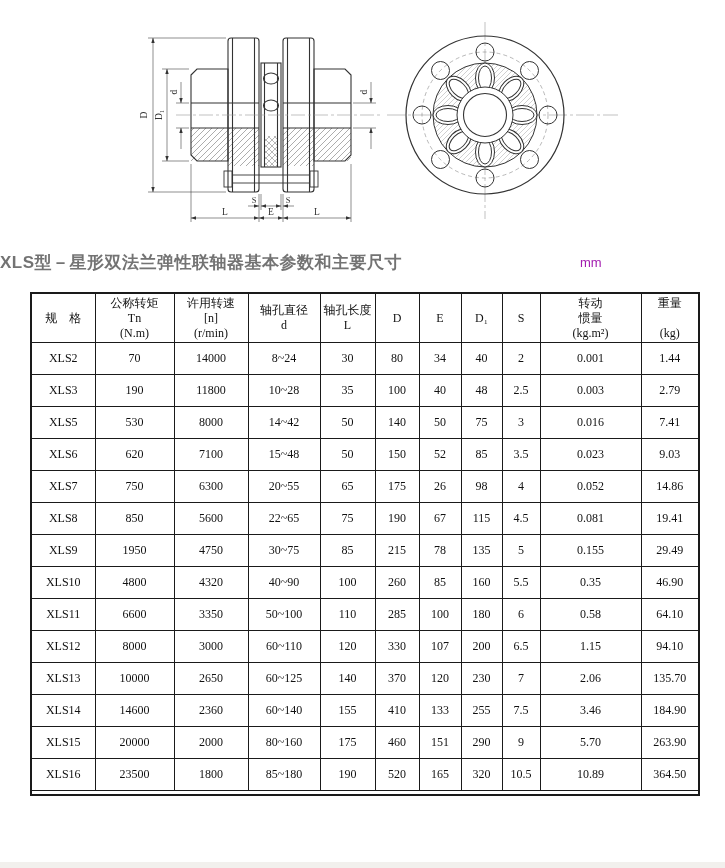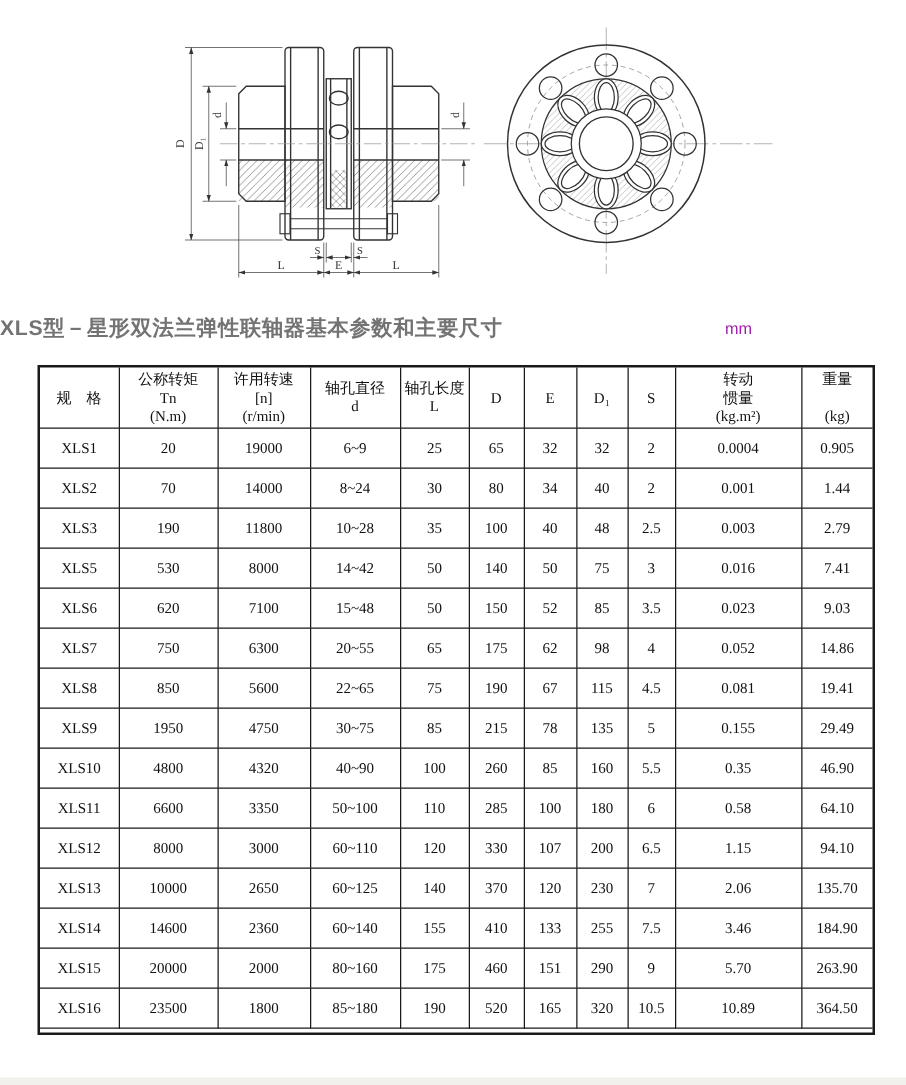--- a/index.html
+++ b/index.html
@@ -232,33 +232,20 @@
           <th>转动
 惯量
 (kg.m²)</th>
           <th>重量
 
 (kg)</th>
         </tr>
       </thead>
       <tbody>
           <tr>
-            <td>XLS1</td>
-            <td>20</td>
-            <td>19000</td>
-            <td>6~9</td>
-            <td>25</td>
-            <td>65</td>
-            <td>32</td>
-            <td>32</td>
-            <td>2</td>
-            <td>0.0004</td>
-            <td>0.905</td>
-          </tr>
-          <tr>
             <td>XLS2</td>
             <td>70</td>
             <td>14000</td>
             <td>8~24</td>
             <td>30</td>
             <td>80</td>
             <td>34</td>
             <td>40</td>
             <td>2</td>
             <td>0.001</td>
@@ -303,21 +290,21 @@
             <td>0.023</td>
             <td>9.03</td>
           </tr>
           <tr>
             <td>XLS7</td>
             <td>750</td>
             <td>6300</td>
             <td>20~55</td>
             <td>65</td>
             <td>175</td>
-            <td>62</td>
+            <td>26</td>
             <td>98</td>
             <td>4</td>
             <td>0.052</td>
             <td>14.86</td>
           </tr>
           <tr>
             <td>XLS8</td>
             <td>850</td>
             <td>5600</td>
             <td>22~65</td>

